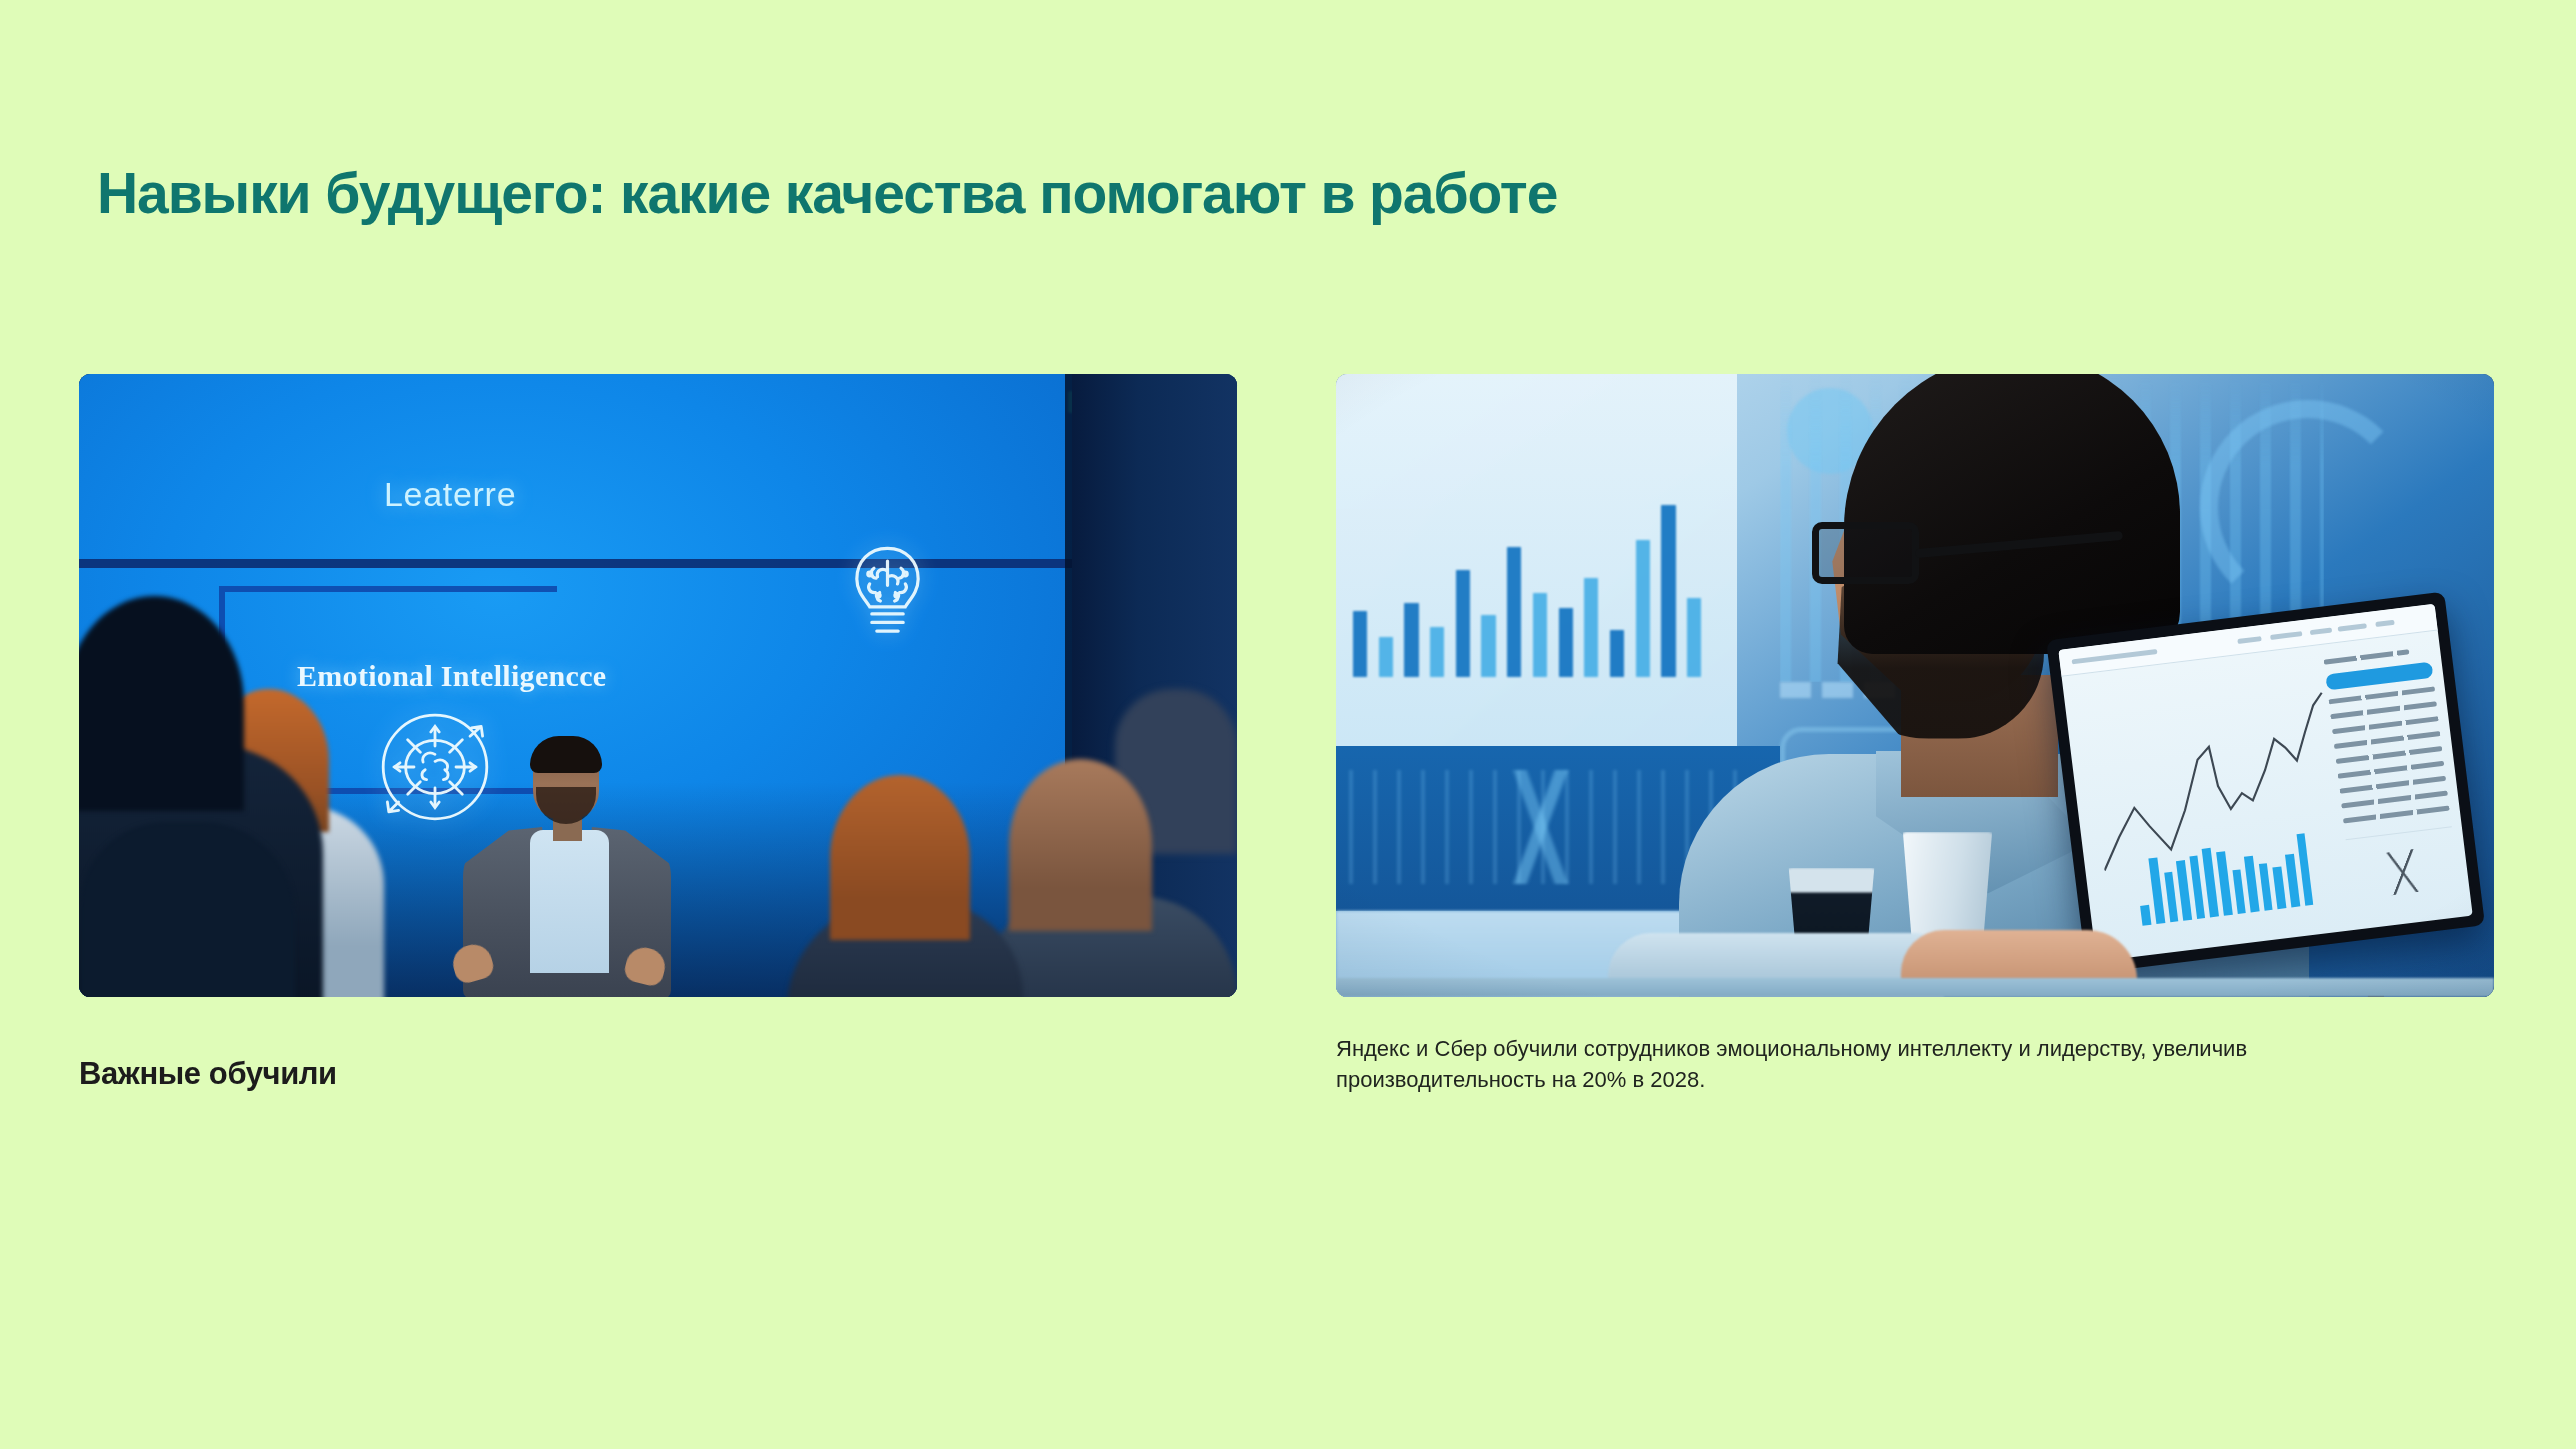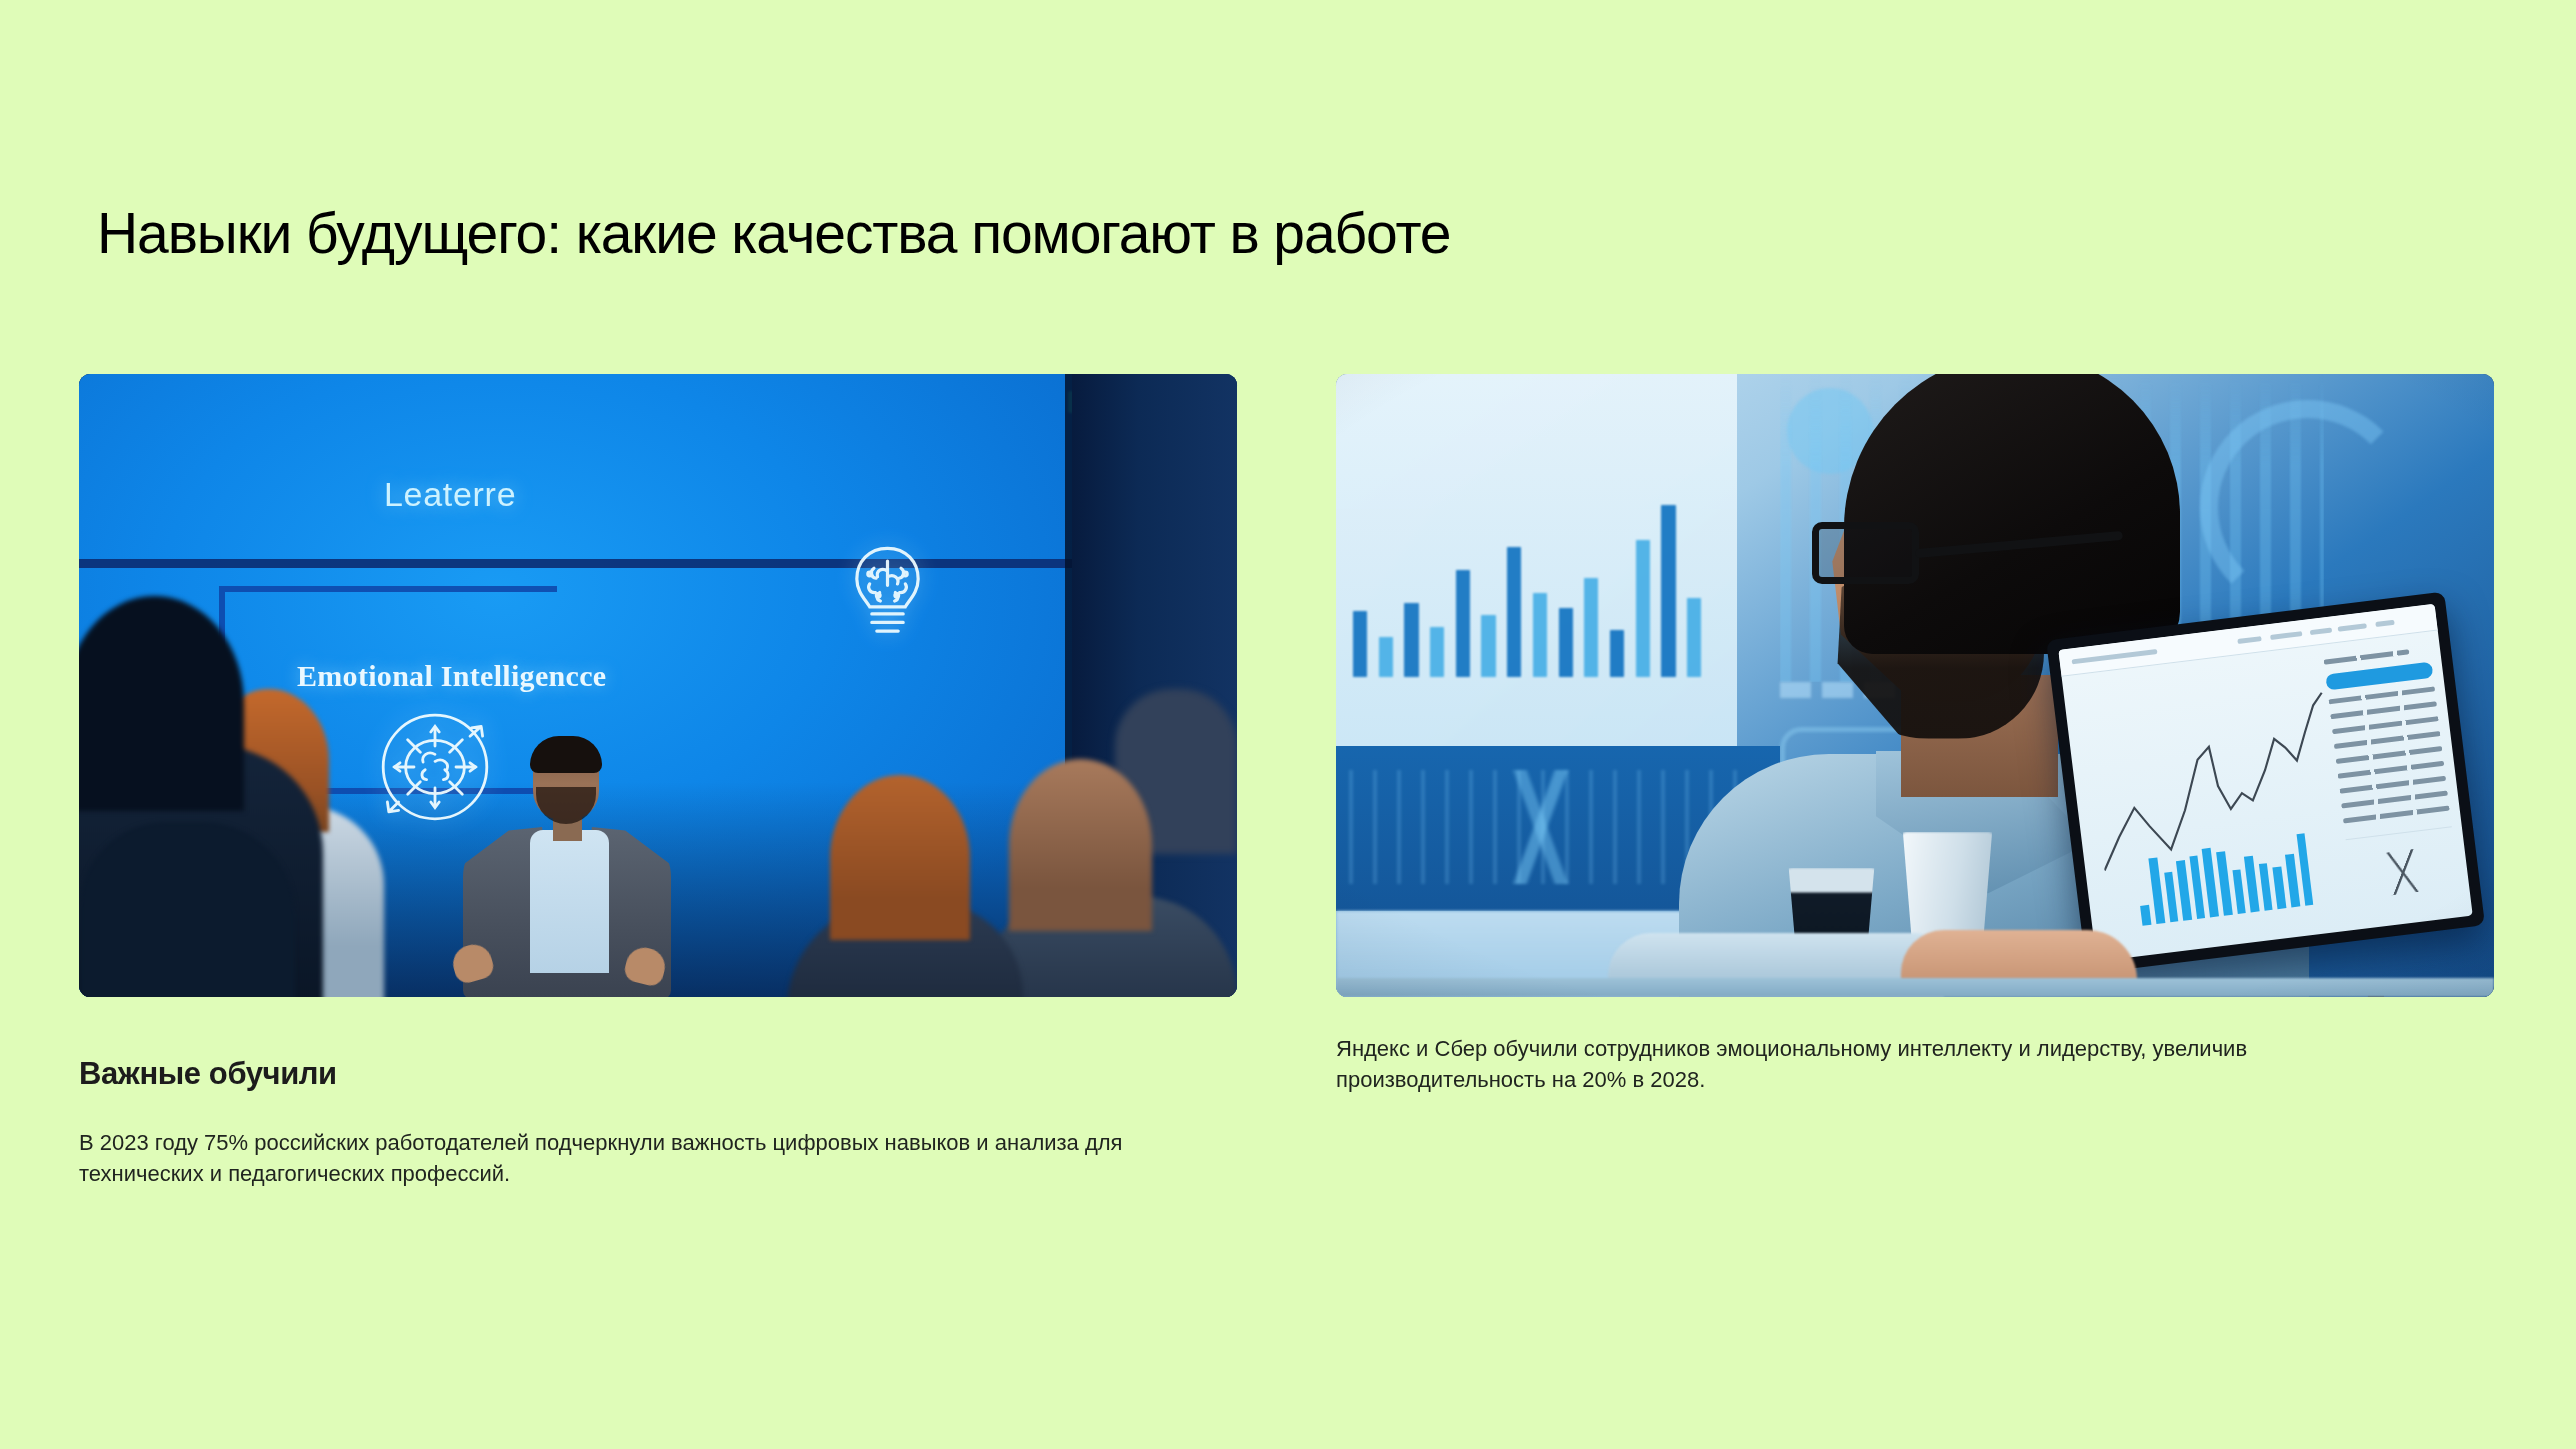--- a/index.html
+++ b/index.html
@@ -25,25 +25,24 @@
   }
 
   
   .page-title {
     position: absolute;
     left: 97px;
     top: 163px;
     width: 2383px;
     font-size: 57px;
     line-height: 1.06;
-    font-weight: 400;
+    font-weight: 700;
     letter-spacing: -1.1px;
-    color: #000000;
+    color: #0f766e;
     white-space: nowrap;
-    margin-top: 40px;
   }
 
   
   .cards {
     position: absolute;
     left: 79px;
     top: 374px;
     width: 2405px;
     display: flex;
     gap: 99px;
@@ -767,21 +766,20 @@
           <div class="aud aud-b"></div>
           <div class="aud-a-body"></div>
           <div class="aud aud-a"></div>
           <div class="aud aud-c"></div>
 
         </div>
       </div>
 
       <h2 class="card-heading">Важные обучили</h2>
 
-      <p class="card-body">В 2023 году 75% российских работодателей подчеркнули важность цифровых навыков и анализа для технических и педагогических профессий.</p>
     </div>
 
     <div class="card">
 
       <div class="card-media">
         <div class="scene-analyst">
 
           <div class="an-bg-circle"></div>
           <div class="an-bg-line"></div>
           <div class="an-bg-chart"></div>

